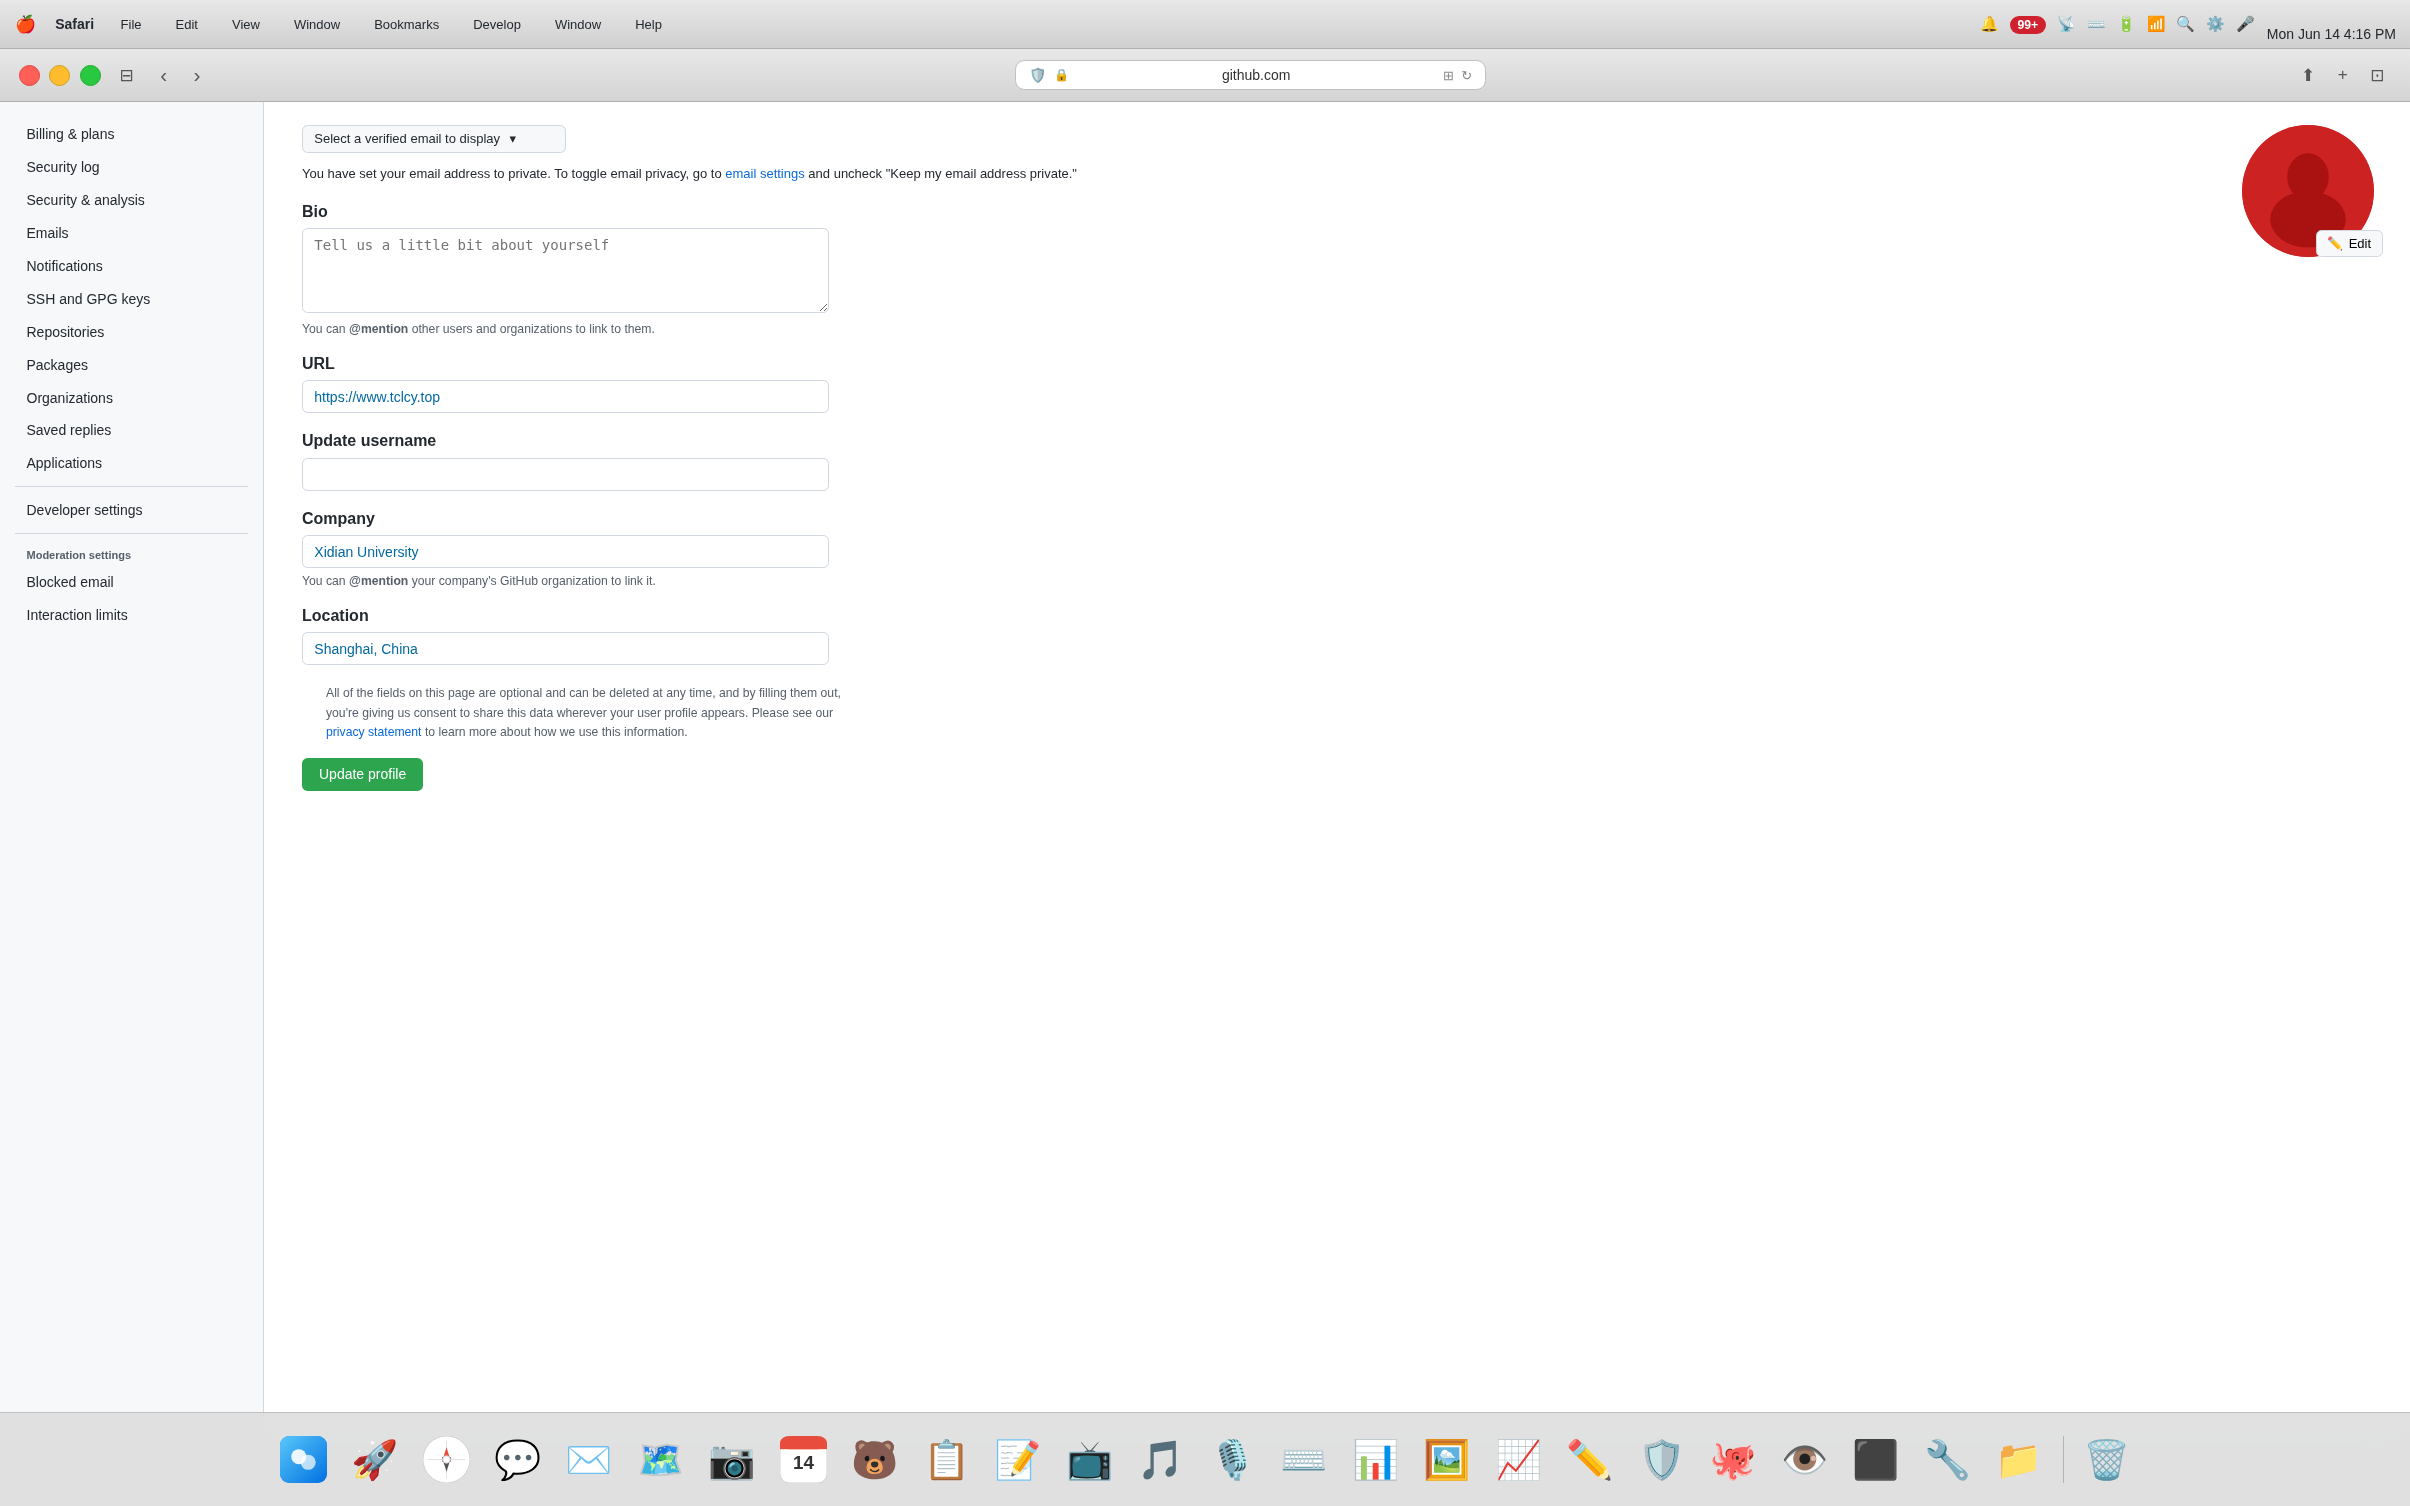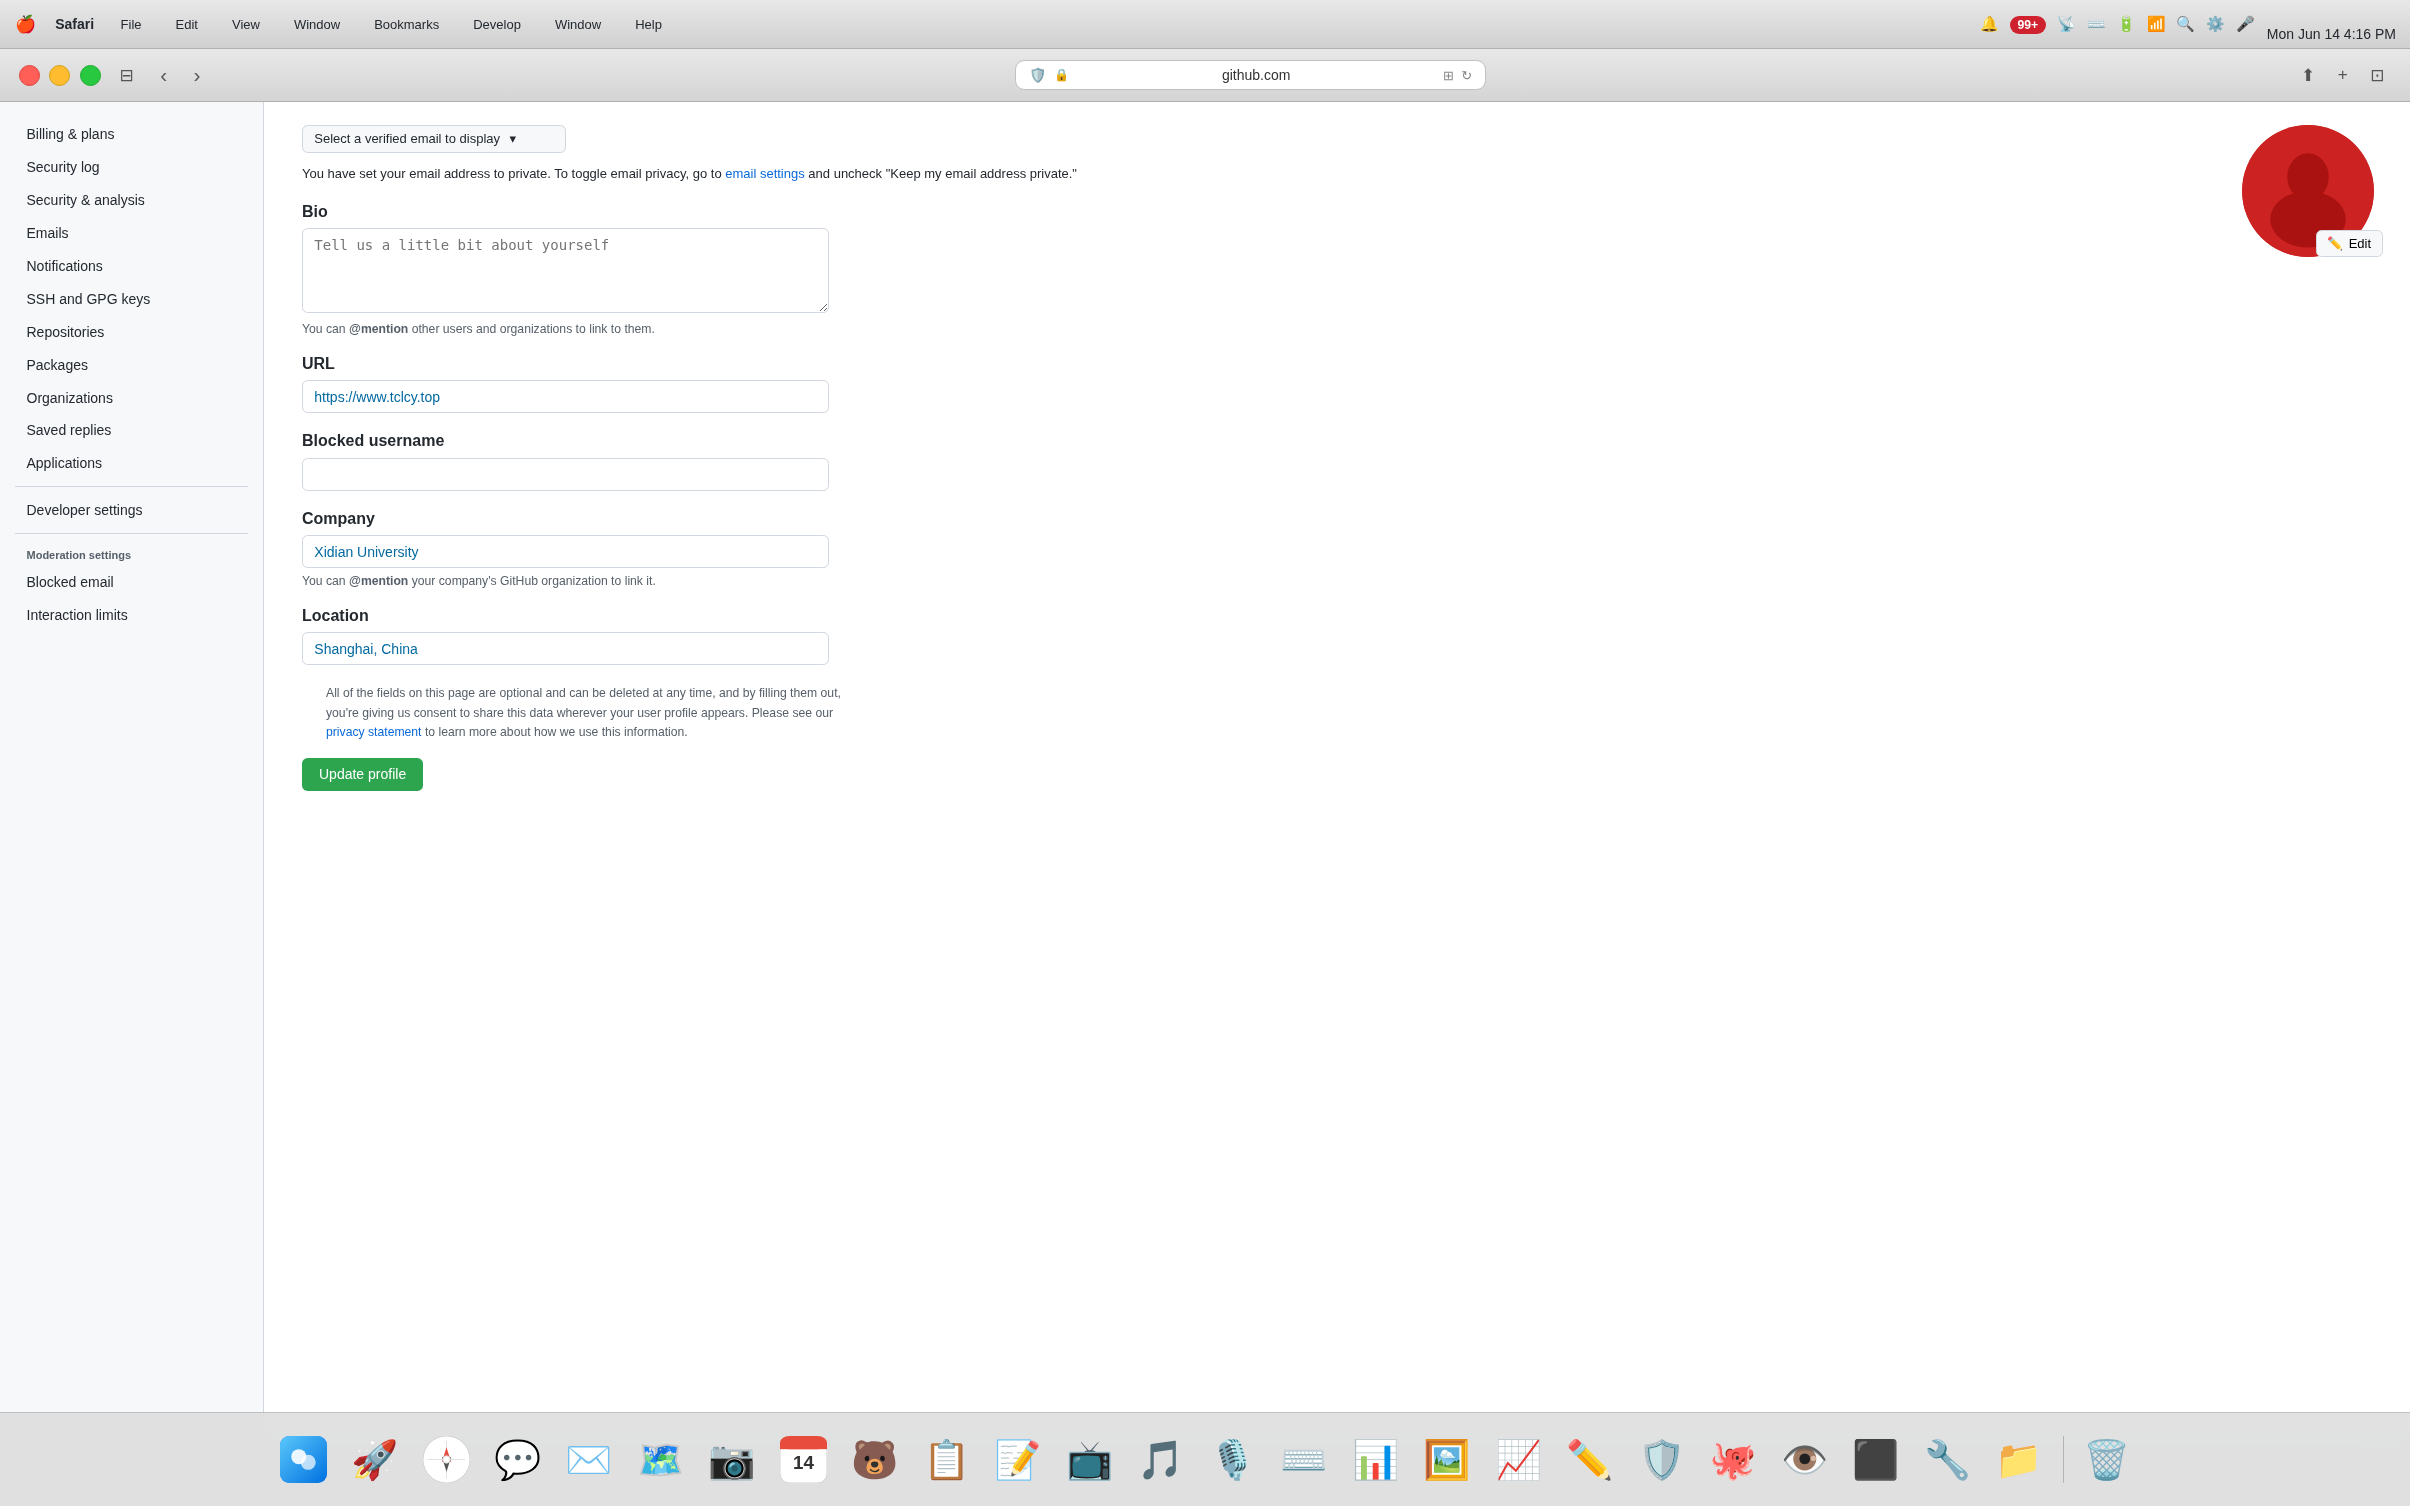--- a/index.html
+++ b/index.html
@@ -404,21 +404,21 @@
       </div>
 
       
       <div class="form-group">
         <label class="form-label">URL</label>
         <input type="text" class="form-control" value="https://www.tclcy.top" style="">
       </div>
 
       
       <div class="form-group">
-        <label class="form-label">Blocked username</label>
+        <label class="form-label">Update username</label>
         <input type="text" class="form-control" value="" style="">
       </div>
 
       
       <div class="form-group">
         <label class="form-label">Company</label>
         <input type="text" class="form-control" value="Xidian University" style="">
         <p class="form-hint">
           You can <strong>@mention</strong> your company's GitHub organization to link it.
         </p>

